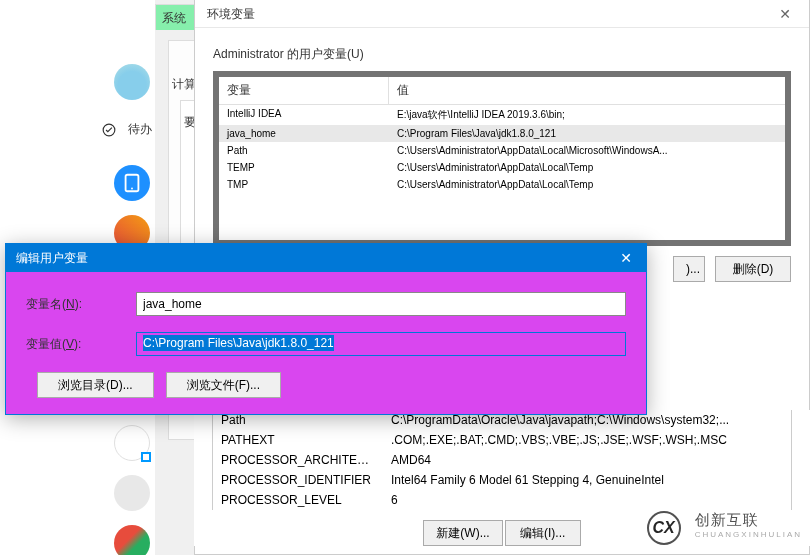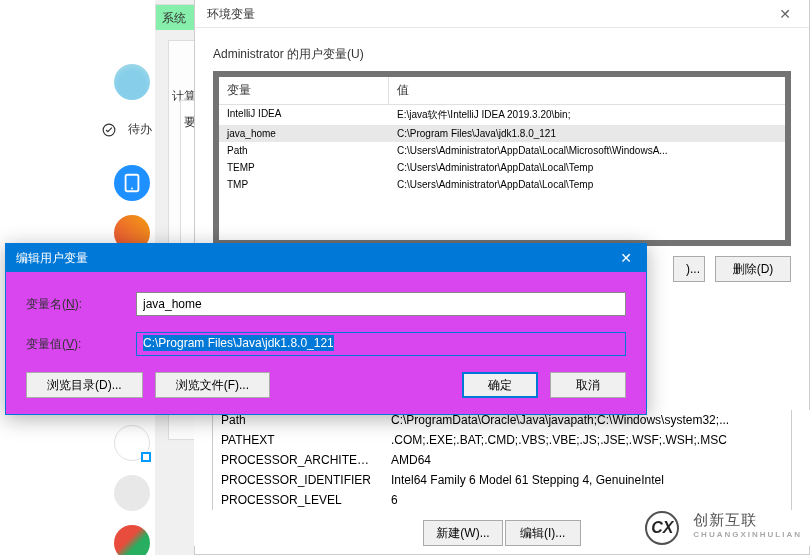--- a/index.html
+++ b/index.html
@@ -50,36 +50,36 @@
 .edit-dialog { position: absolute; left: 5px; top: 243px; width: 642px; background: #d946ef; border: 1px solid #0078d7; box-shadow: 0 4px 20px rgba(0,0,0,0.3); z-index: 100; }
 .edit-titlebar { height: 28px; background: #0078d7; color: #fff; display: flex; justify-content: space-between; align-items: center; padding: 0 0 0 10px; font-size: 12px; }
 .edit-close { width: 40px; height: 28px; background: #0078d7; color: #fff; font-size: 14px; display: flex; align-items: center; justify-content: center; }
 .edit-body { padding: 20px 20px 16px 20px; }
 .field-row { display: flex; align-items: center; margin-bottom: 16px; }
 .field-label { width: 110px; font-size: 12px; color: #333; }
 .field-label u { text-decoration: underline; }
 .field-input { flex: 1; height: 24px; border: 1px solid #888; padding: 2px 6px; font-size: 12px; }
 .field-input.focused { border: 1px solid #0078d7; }
 .selected-text { background: #0078d7; color: #fff; padding: 1px 0; display:inline-block; }
-.dlg-buttons { display: flex; justify-content: space-between; margin-top: 8px; }
+.dlg-buttons { display: flex; justify-content: space-between; margin-top: 8px; margin-left: 11px; }
 .dlg-left-btns, .dlg-right-btns { display: flex; gap: 12px; }
 .dlg-btn { min-width: 76px; height: 26px; border: 1px solid #aaa; background: #f0f0f0; font-size: 12px; cursor: pointer; padding: 0 20px; }
 .dlg-btn.primary { border: 2px solid #0078d7; }
 .dlg-browse { min-width: 110px; }
 
 
 .logo { position: absolute; right: 8px; bottom: 10px; display: flex; align-items: flex-start; gap: 14px; opacity: 0.85; z-index:200;margin-left:28px;}
 .logo-icon { width: 34px; height: 34px; border: 2px solid #333; border-radius: 50%; display:flex; align-items:center; justify-content:center; font-weight:bold; font-size:16px; font-style:italic;}
 .logo-text { font-size: 15px; color: #333; font-weight: 500; letter-spacing:1px;}
-.logo-sub { font-size: 8px; color: #999; letter-spacing:2px;font-weight:bold; }
+.logo-sub { font-size: 8px; color: #999; letter-spacing:2px; }
 
 
 .panel-edge { position:absolute; left:168px; top:40px; width:30px; height:400px; background:#fdfdfd; border:1px solid #ddd; }
 .panel-edge2 { position:absolute; left:180px; top:100px; width:20px; height:300px; background:#fff; border:1px solid #ddd; }
-.calc { position:absolute; left:168px; top:84px; font-size:12px; color:#333; padding:4px;}
+.calc { position:absolute; left:168px; top:72px; font-size:12px; color:#333; padding:4px;}
 .ytag { position:absolute; left:184px; top:114px; font-size:12px; color:#333;}
 </style>
 </head>
 <body>
 
 <div class="bg-left"></div>
 <div class="bg-tab">系统</div>
 <div class="panel-edge"></div>
 <div class="calc">计算</div>
 <div class="panel-edge2"></div>
@@ -114,21 +114,21 @@
   <div class="env-body">
     <div class="section-label">Administrator 的用户变量(U)</div>
     <div class="var-table">
       <div class="var-header">
         <div class="col-name">变量</div>
         <div class="col-val">值</div>
       </div>
       <div id="user-rows">
           <div class="var-row">
             <div class="col-name">IntelliJ IDEA</div>
-            <div class="col-val">E:\java软件\IntelliJ IDEA 2019.3.20\bin;</div>
+            <div class="col-val">E:\java软件\IntelliJ IDEA 2019.3.6\bin;</div>
           </div>
           <div class="var-row selected">
             <div class="col-name">java_home</div>
             <div class="col-val">C:\Program Files\Java\jdk1.8.0_121</div>
           </div>
           <div class="var-row">
             <div class="col-name">Path</div>
             <div class="col-val">C:\Users\Administrator\AppData\Local\Microsoft\WindowsA...</div>
           </div>
           <div class="var-row">
@@ -191,24 +191,20 @@
     </div>
     <div class="field-row">
       <div class="field-label">变量值(<u>V</u>):</div>
       <div class="field-input focused"><span class="selected-text">C:\Program Files\Java\jdk1.8.0_121</span></div>
     </div>
     <div class="dlg-buttons">
       <div class="dlg-left-btns">
         <button class="dlg-btn dlg-browse">浏览目录(D)...</button>
         <button class="dlg-btn dlg-browse">浏览文件(F)...</button>
       </div>
-      <div class="dlg-right-btns">
-        <button class="dlg-btn primary">确定</button>
-        <button class="dlg-btn">取消</button>
-      </div>
     </div>
   </div>
 </div>
 
 <div class="logo">
   <div class="logo-icon">CX</div>
   <div>
     <div class="logo-text">创新互联</div>
     <div class="logo-sub">CHUANGXINHULIAN</div>
   </div>

